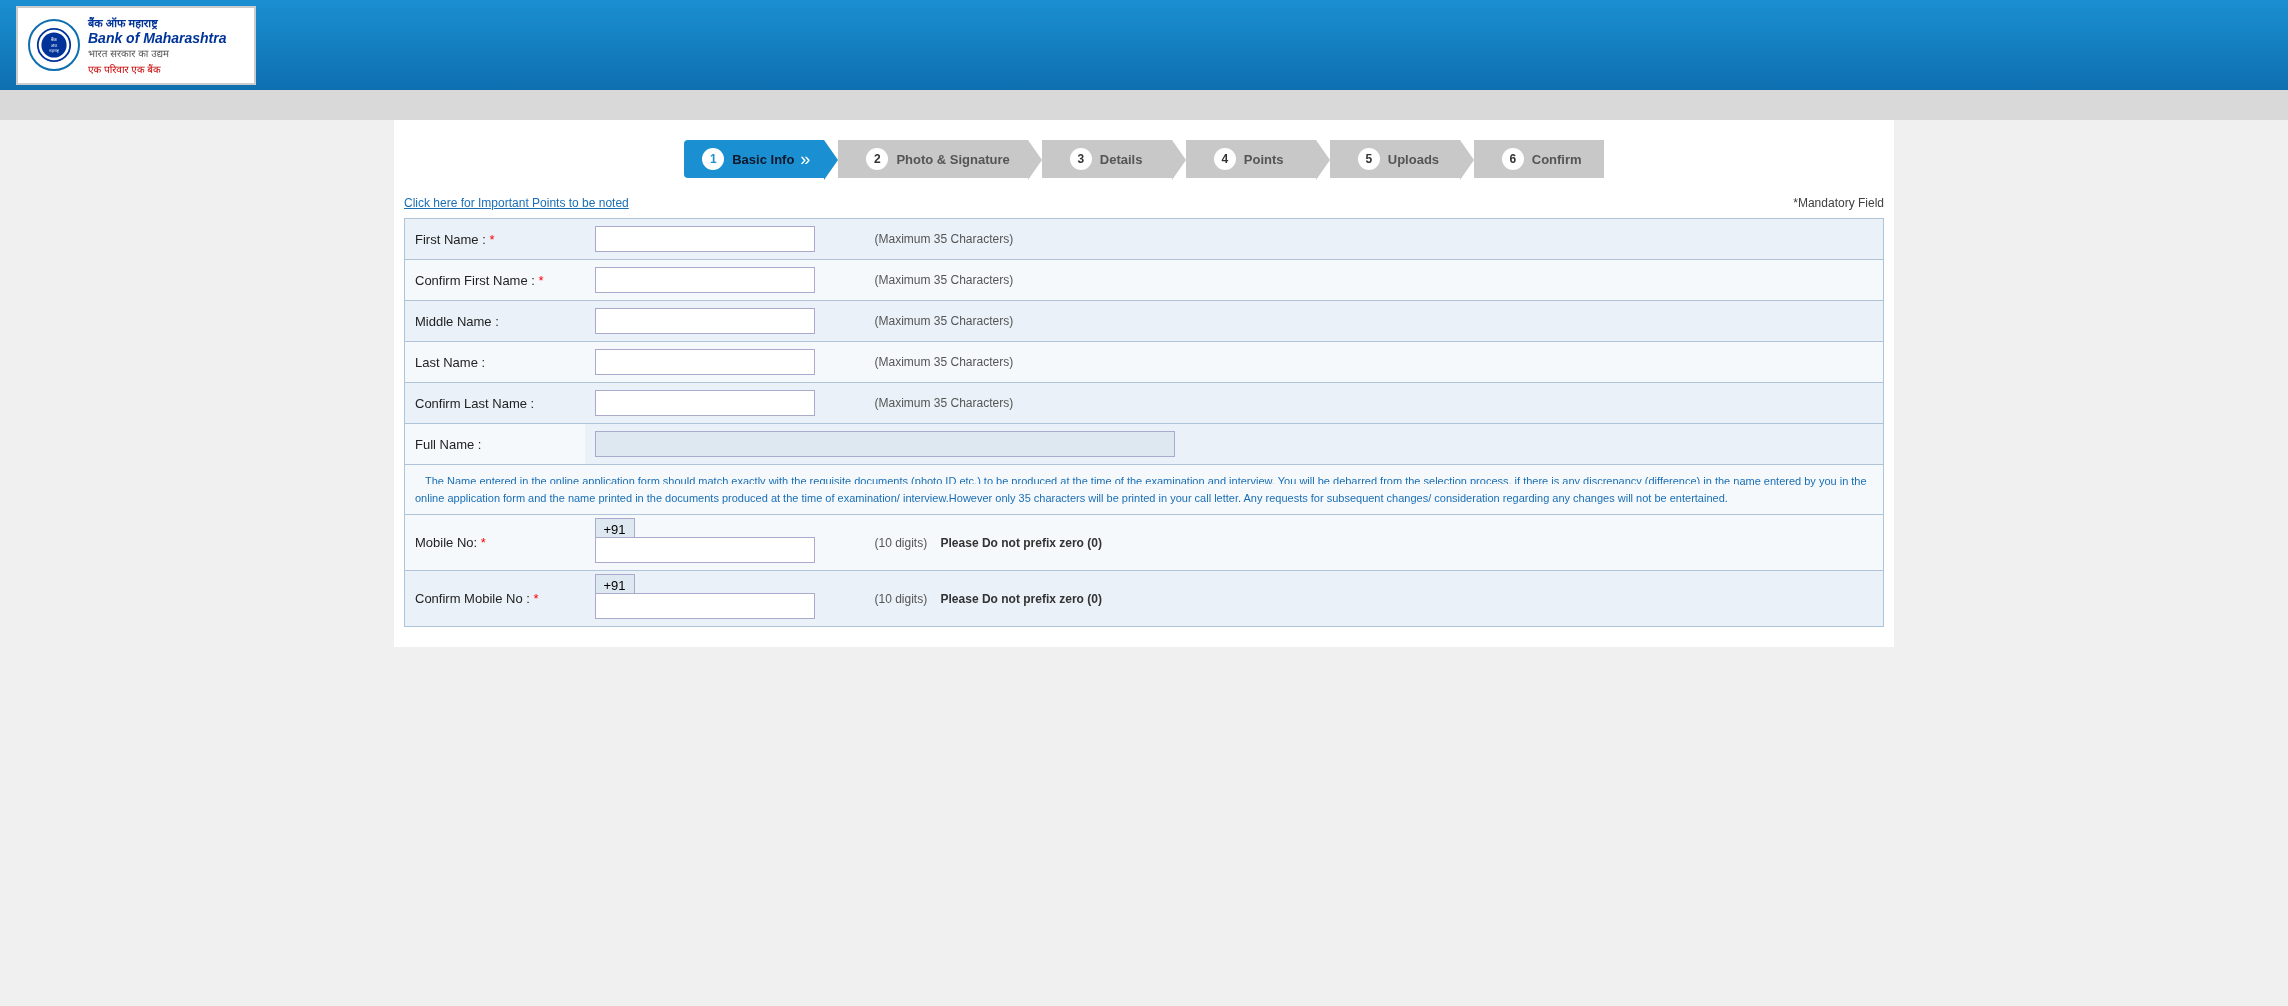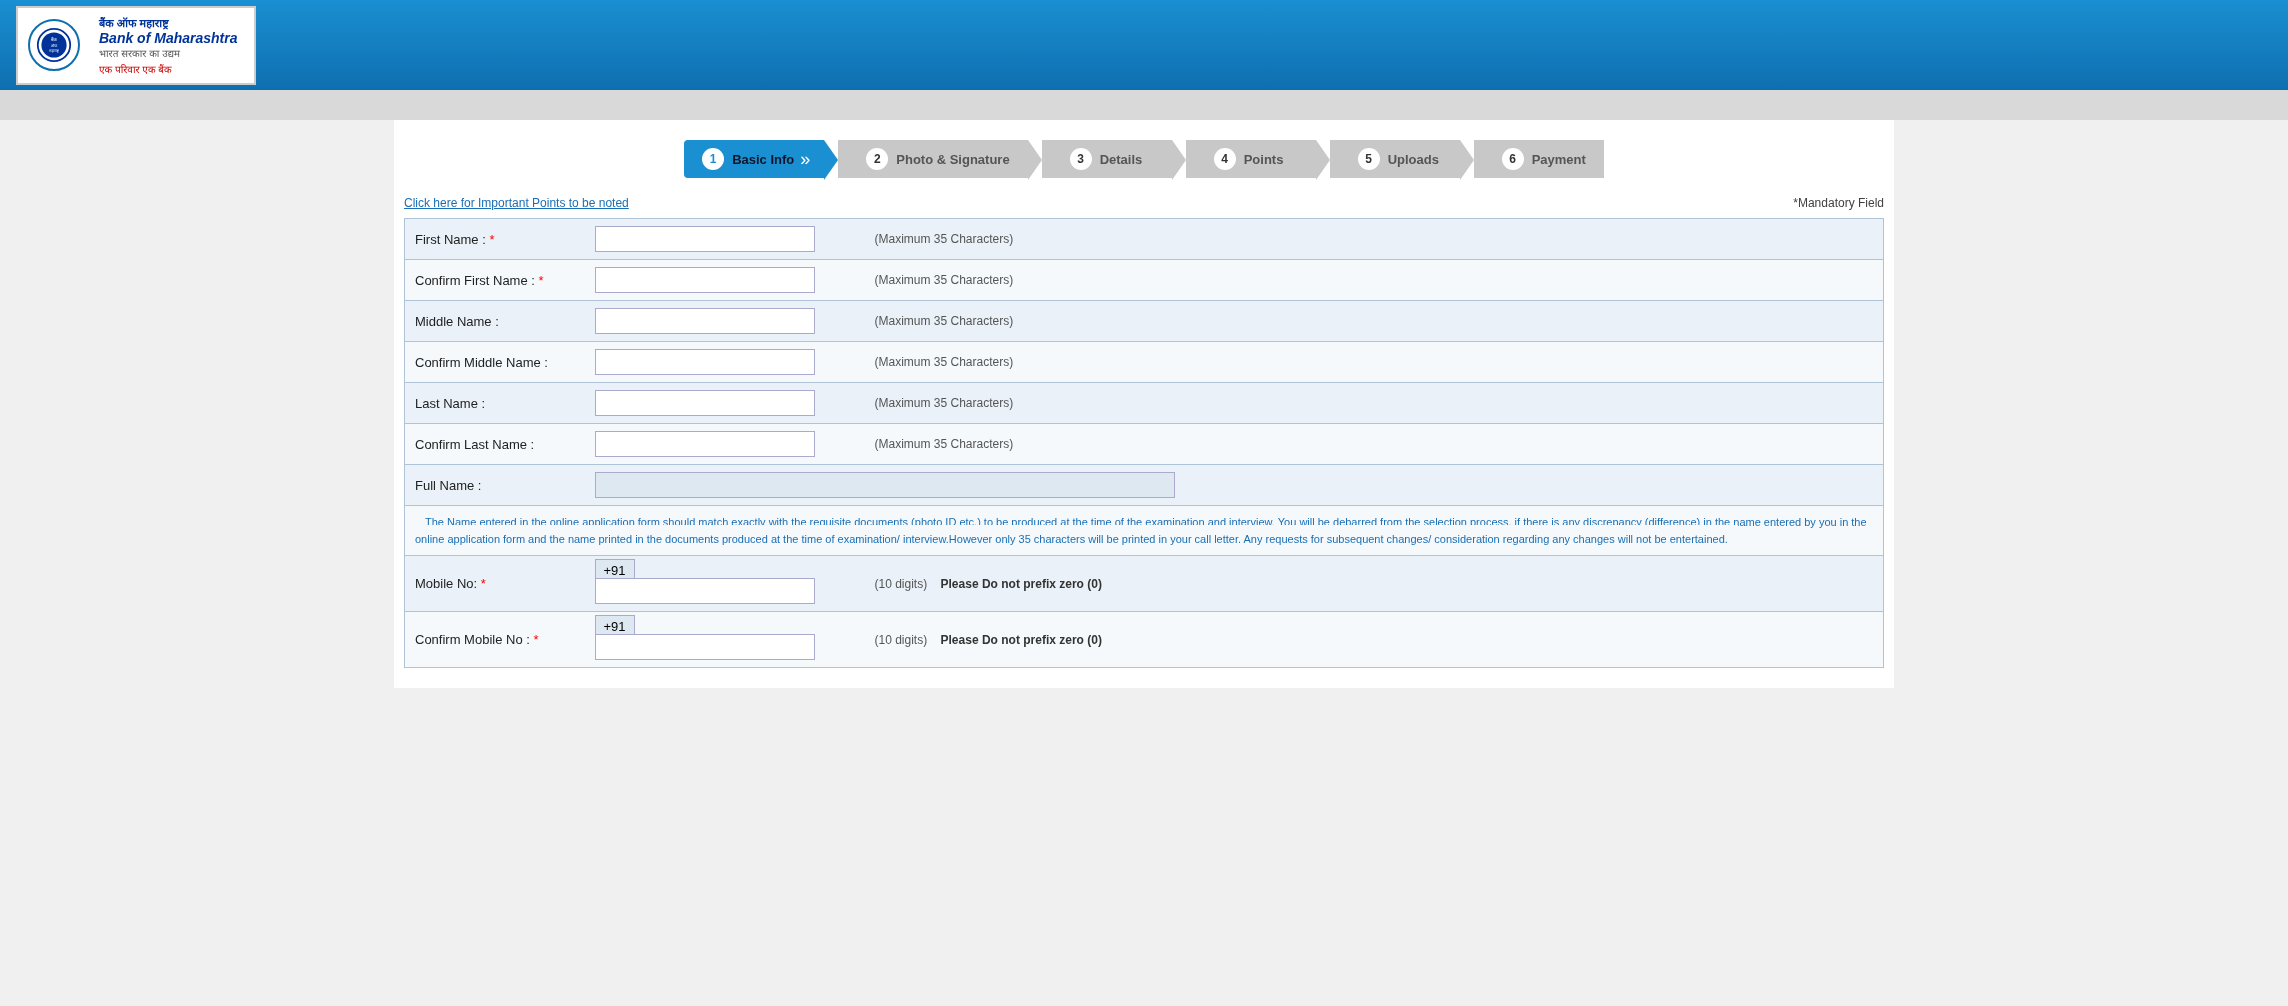--- a/index.html
+++ b/index.html
@@ -12,21 +12,21 @@
       display: flex;
       align-items: center;
       padding: 0 16px;
     }
     .logo-box {
       background: white;
       border: 2px solid #ccc;
       padding: 10px 10px;
       display: flex;
       align-items: center;
-      gap: 19px;
+      gap: 8px;
       height: 79px;
       width: 240px;
     }
     .logo-circle {
       width: 52px;
       height: 52px;
       border: 2px solid #0e6fb0;
       border-radius: 50%;
       display: flex;
       align-items: center;
@@ -242,21 +242,21 @@
     <div class="step" style="margin-left:14px;">
       <div class="step-num">4</div>
       <span class="step-label inactive">Points</span>
     </div>
     <div class="step" style="margin-left:14px;">
       <div class="step-num">5</div>
       <span class="step-label inactive">Uploads</span>
     </div>
     <div class="step" style="margin-left:14px;">
       <div class="step-num">6</div>
-      <span class="step-label inactive">Payment</span>
+      <span class="step-label inactive">Confirm</span>
     </div>
   </div>
 
   <div class="notes-row">
     <span class="important-note">Click here for Important Points to be noted</span>
     <span class="mandatory-note">*Mandatory Field</span>
   </div>
 
   <table class="form-table">
 
@@ -282,27 +282,20 @@
     </tr>
 
     <tr>
       <td class="label-cell">Middle Name :</td>
       <td class="input-cell">
         <input type="text" maxlength="35" style="">
       </td>
       <td class="hint-cell">(Maximum 35 Characters)</td>
     </tr>
 
-    <tr>
-      <td class="label-cell">Confirm Middle Name :</td>
-      <td class="input-cell">
-        <input type="text" maxlength="35" style="">
-      </td>
-      <td class="hint-cell">(Maximum 35 Characters)</td>
-    </tr>
 
     <tr>
       <td class="label-cell">Last Name :</td>
       <td class="input-cell">
         <input type="text" maxlength="35" style="">
       </td>
       <td class="hint-cell">(Maximum 35 Characters)</td>
     </tr>
 
     <tr>

